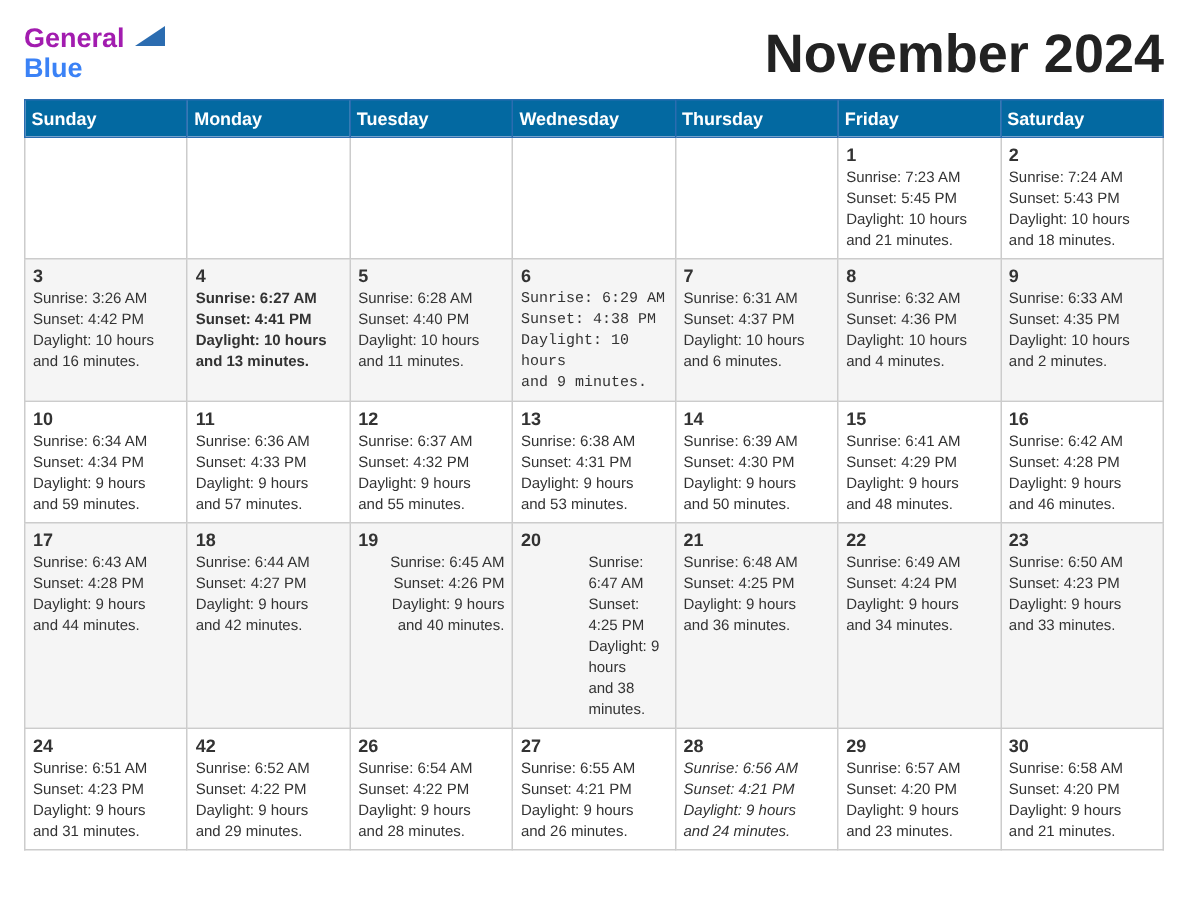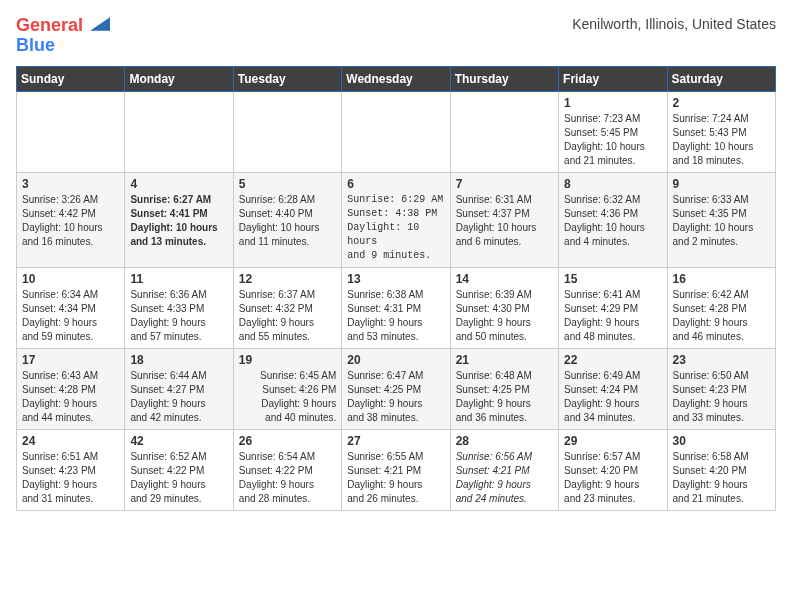--- a/index.html
+++ b/index.html
@@ -20,21 +20,21 @@
       display: flex;
       flex-direction: column;
       align-items: flex-start;
     }
     .logo-text {
       font-size: 18px;
       font-weight: bold;
       color: #333;
       line-height: 1.1;
     }
-    .logo-blue { color: #ef4444; }
+    .logo-blue { color: #a21caf; }
     .logo-icon {
       width: 20px;
       height: 14px;
       display: inline-block;
       margin-left: 2px;
     }
     .title-area {
       text-align: right;
     }
     .month-title {
@@ -46,21 +46,21 @@
     .location {
       font-size: 14px;
       color: #444;
     }
     table {
       width: 100%;
       border-collapse: collapse;
       table-layout: fixed;
     }
     thead tr th {
-      background-color: #404040;
+      background-color: #0369a1;
       color: #fff;
       font-size: 12px;
       font-weight: bold;
       padding: 5px 4px;
       text-align: left;
       border: 1px solid #2b6cb0;
     }
     tbody tr td {
       border: 1px solid #ccc;
       vertical-align: top;
@@ -95,21 +95,21 @@
       <span class="logo-text">
         <span class="logo-blue">General</span>
         <svg class="logo-icon" viewBox="0 0 24 16" xmlns="http://www.w3.org/2000/svg">
           <polygon points="0,16 24,0 24,16" fill="#2b6cb0"></polygon>
         </svg>
       </span>
     </div>
     <span class="logo-text" style="color:#3b82f6;font-weight:bold;font-size:18px;">Blue</span>
   </div>
   <div class="title-area">
-    <div class="location">Kenilworth, Illinois, United States</div>
+    <div class="month-title">November 2024</div>
   </div>
 </div>
 
 <table>
   <thead>
     <tr>
       <th>Sunday</th>
       <th>Monday</th>
       <th>Tuesday</th>
       <th>Wednesday</th>
@@ -259,21 +259,21 @@
         </td>
         <td>
           <div class="day-num">19</div>
           <div class="day-info" style="white-space: pre-line; text-align: right;">Sunrise: 6:45 AM
 Sunset: 4:26 PM
 Daylight: 9 hours
 and 40 minutes.</div>
         </td>
         <td>
           <div class="day-num">20</div>
-          <div class="day-info" style="white-space: pre-line;">Sunrise: 6:47 AM
+          <div class="day-info" style="white-space: pre-line; margin-left: 45px;">Sunrise: 6:47 AM
 Sunset: 4:25 PM
 Daylight: 9 hours
 and 38 minutes.</div>
         </td>
         <td>
           <div class="day-num">21</div>
           <div class="day-info" style="white-space: pre-line;">Sunrise: 6:48 AM
 Sunset: 4:25 PM
 Daylight: 9 hours
 and 36 minutes.</div>

